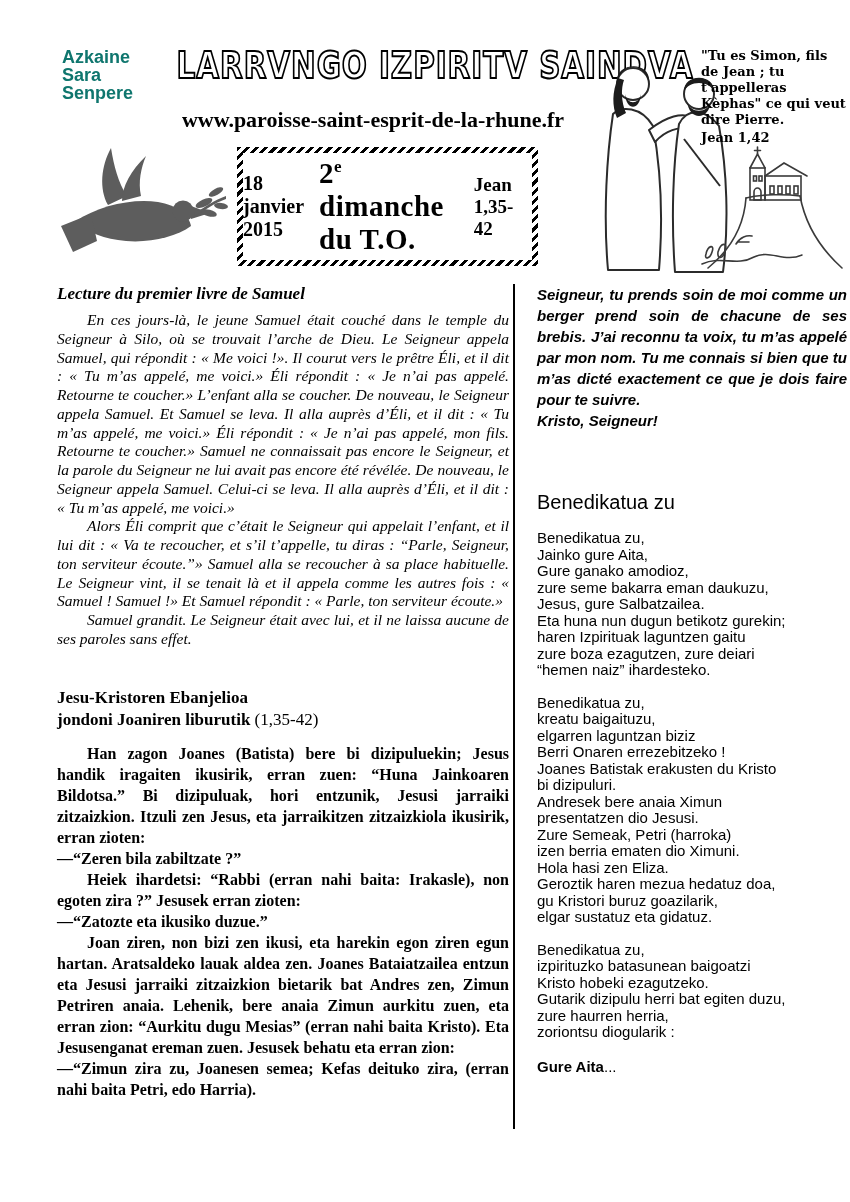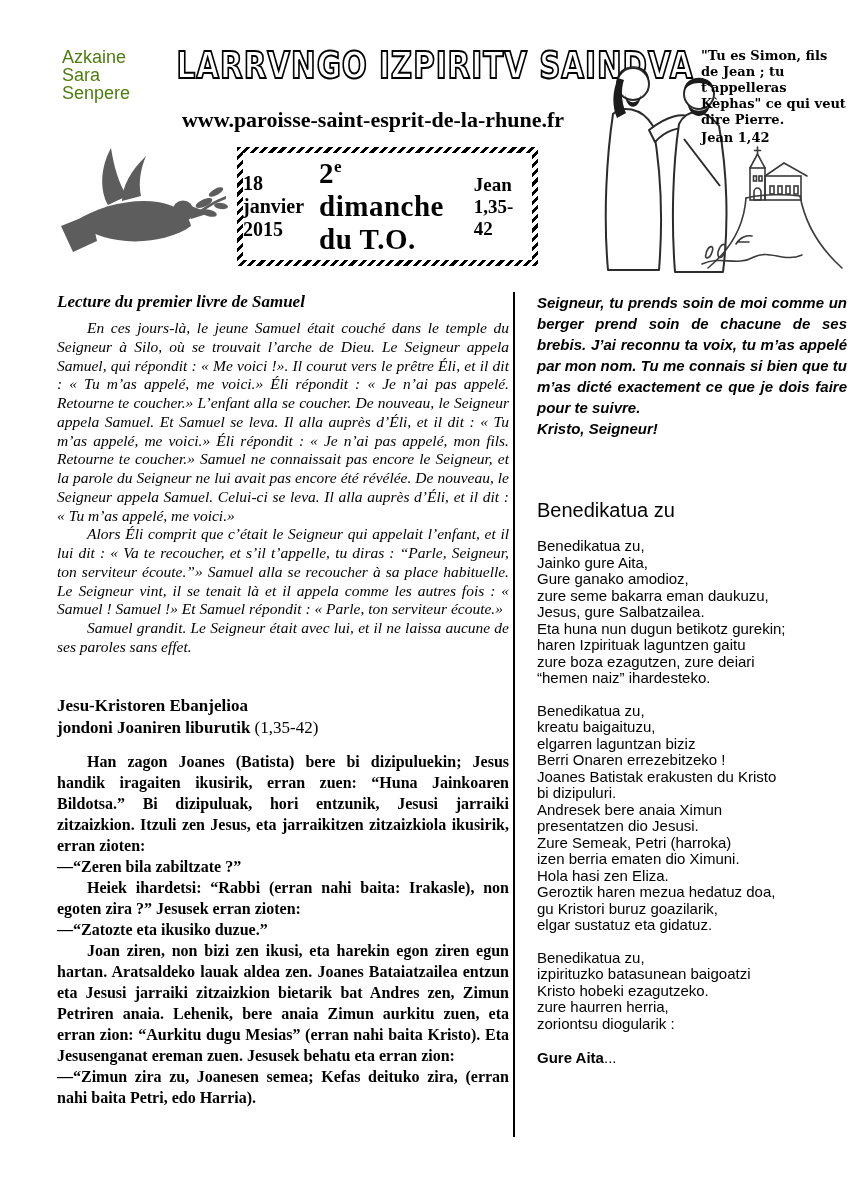--- a/index.html
+++ b/index.html
@@ -11,22 +11,22 @@
     background: #ffffff;
     color: #000;
     overflow: hidden;
     font-family: "Liberation Serif", serif;
   }
 
   
   .towns {
     position: absolute; left: 62px; top: 48px;
     font-family: "Liberation Sans", sans-serif;
-    font-weight: 400; font-size: 18px; line-height: 18px;
-    color: #4d7c0f;
+    font-weight: 700; font-size: 18px; line-height: 18px;
+    color: #0f766e;
   }
   .masthead {
     position: absolute; left: 163px; top: 50px; width: 420px;
     text-align: left;
   }
   .masthead-title {
     display: inline-block;
     font-family: "DejaVu Sans", sans-serif;
     font-weight: 800; font-size: 31px; line-height: 1;
     letter-spacing: 1px;
@@ -61,21 +61,21 @@
   .figures-wrap { position: absolute; left: 583px; top: 44px; }
   .quote-block {
     position: absolute; left: 701px; top: 48px; width: 148px;
     font-family: "DejaVu Serif", serif;
     font-weight: 700; font-size: 13px; line-height: 16px;
   }
   .quote-ref { margin-top: 2px; }
   .church-wrap { position: absolute; left: 696px; top: 146px; }
 
   
-  .main { position: absolute; left: 57px; top: 292px; display: flex; }
+  .main { position: absolute; left: 57px; top: 284px; display: flex; }
   .col-left  { width: 452px; }
   .divider   { border-left: 2px solid #000; height: 845px; margin-left: 4px; }
   .col-right { width: 310px; margin-left: 22px; }
 
   .reading-title {
     font-style: italic; font-weight: 700; font-size: 17px;
     margin-bottom: 7px;
   }
   .reading p {
     font-style: italic; font-size: 15.5px; line-height: 1.21;
@@ -275,20 +275,21 @@
           <div>Hola hasi zen Eliza.</div>
           <div>Geroztik haren mezua hedatuz doa,</div>
           <div>gu Kristori buruz goazilarik,</div>
           <div>elgar sustatuz eta gidatuz.</div>
         </div>
       <div class="stanza">
 
       <div>Benedikatua zu,</div>
           <div>izpirituzko batasunean baigoatzi</div>
           <div>Kristo hobeki ezagutzeko.</div>
+          <div>Gutarik dizipulu herri bat egiten duzu,</div>
           <div>zure haurren herria,</div>
           <div>zoriontsu diogularik :</div>
         </div>
 
       <div class="closing"><b>Gure Aita</b><span>...</span></div>
     </div>
 
   </div>
 </div>
 

